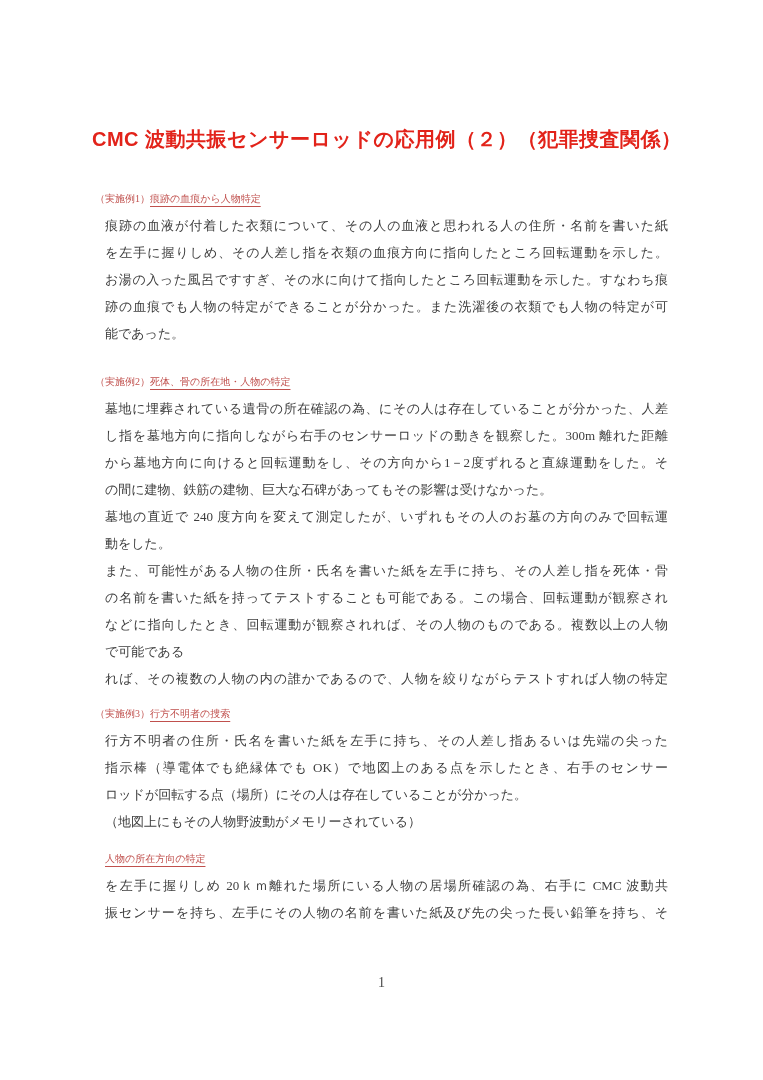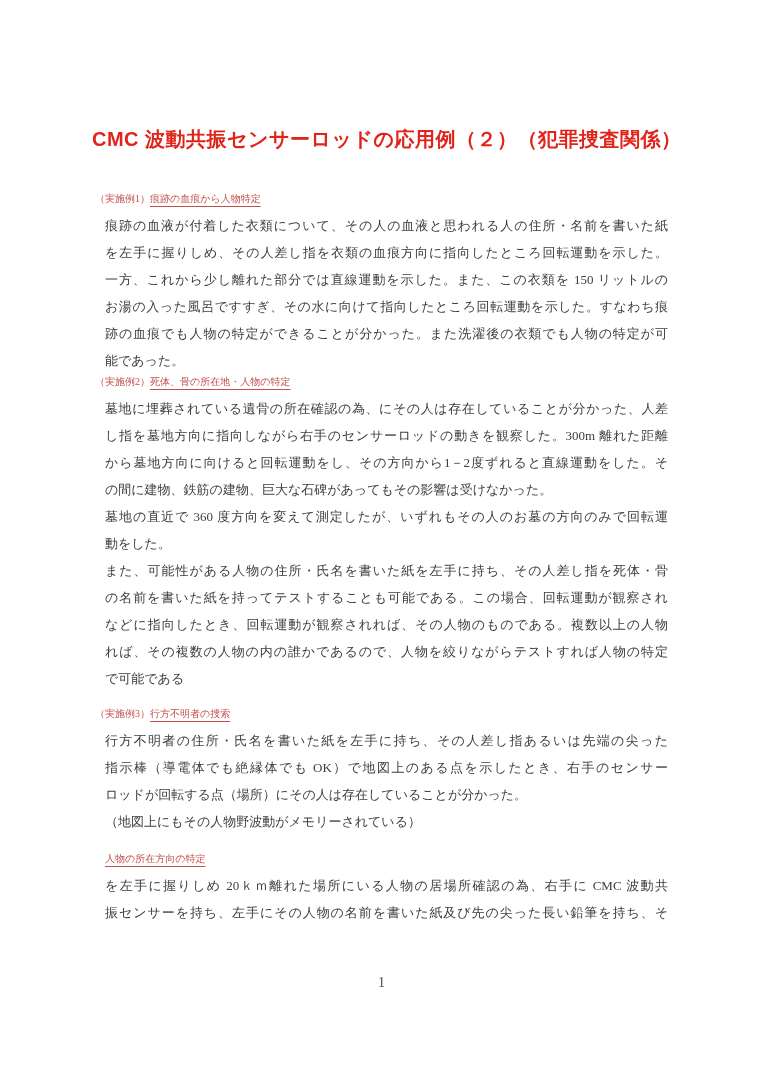--- a/index.html
+++ b/index.html
@@ -83,40 +83,39 @@
 <body>
 
 <div class="page">
   <h1 class="doc-title">CMC 波動共振センサーロッドの応用例（２）（犯罪捜査関係）</h1>
   <div class="sections" id="sections">
       <section>
         <div class="sec-head"><span class="sec-label">（実施例1）</span><span class="sec-title">痕跡の血痕から人物特定</span></div>
         <div class="body-lines">
           <div class="line fill">痕跡の血液が付着した衣類について、その人の血液と思われる人の住所・名前を書いた紙</div>
           <div class="line fill">を左手に握りしめ、その人差し指を衣類の血痕方向に指向したところ回転運動を示した。</div>
-          <div class="line fill">一方、これから少し離れた部分では直線運動を示した。また、この衣類を 150 リットルの</div>
           <div class="line fill">お湯の入った風呂ですすぎ、その水に向けて指向したところ回転運動を示した。すなわち痕</div>
           <div class="line fill">跡の血痕でも人物の特定ができることが分かった。また洗濯後の衣類でも人物の特定が可</div>
           <div class="line">能であった。</div>
         </div>
       </section>
       <section>
         <div class="sec-head"><span class="sec-label">（実施例2）</span><span class="sec-title">死体、骨の所在地・人物の特定</span></div>
         <div class="body-lines">
           <div class="line fill">墓地に埋葬されている遺骨の所在確認の為、にその人は存在していることが分かった、人差</div>
           <div class="line fill">し指を墓地方向に指向しながら右手のセンサーロッドの動きを観察した。300m 離れた距離</div>
           <div class="line fill">から墓地方向に向けると回転運動をし、その方向から1－2度ずれると直線運動をした。そ</div>
           <div class="line">の間に建物、鉄筋の建物、巨大な石碑があってもその影響は受けなかった。</div>
-          <div class="line fill">墓地の直近で 360 度方向を変えて測定したが、いずれもその人のお墓の方向のみで回転運</div>
+          <div class="line fill">墓地の直近で 240 度方向を変えて測定したが、いずれもその人のお墓の方向のみで回転運</div>
           <div class="line">動をした。</div>
           <div class="line fill">また、可能性がある人物の住所・氏名を書いた紙を左手に持ち、その人差し指を死体・骨</div>
           <div class="line fill">の名前を書いた紙を持ってテストすることも可能である。この場合、回転運動が観察され</div>
           <div class="line fill">などに指向したとき、回転運動が観察されれば、その人物のものである。複数以上の人物</div>
+          <div class="line">で可能である</div>
           <div class="line fill">れば、その複数の人物の内の誰かであるので、人物を絞りながらテストすれば人物の特定</div>
-          <div class="line">で可能である</div>
         </div>
       </section>
       <section>
         <div class="sec-head"><span class="sec-label">（実施例3）</span><span class="sec-title">行方不明者の捜索</span></div>
         <div class="body-lines">
           <div class="line fill">行方不明者の住所・氏名を書いた紙を左手に持ち、その人差し指あるいは先端の尖った</div>
           <div class="line fill">指示棒（導電体でも絶縁体でも OK）で地図上のある点を示したとき、右手のセンサー</div>
           <div class="line">ロッドが回転する点（場所）にその人は存在していることが分かった。</div>
           <div class="line">（地図上にもその人物野波動がメモリーされている）</div>
         </div>

